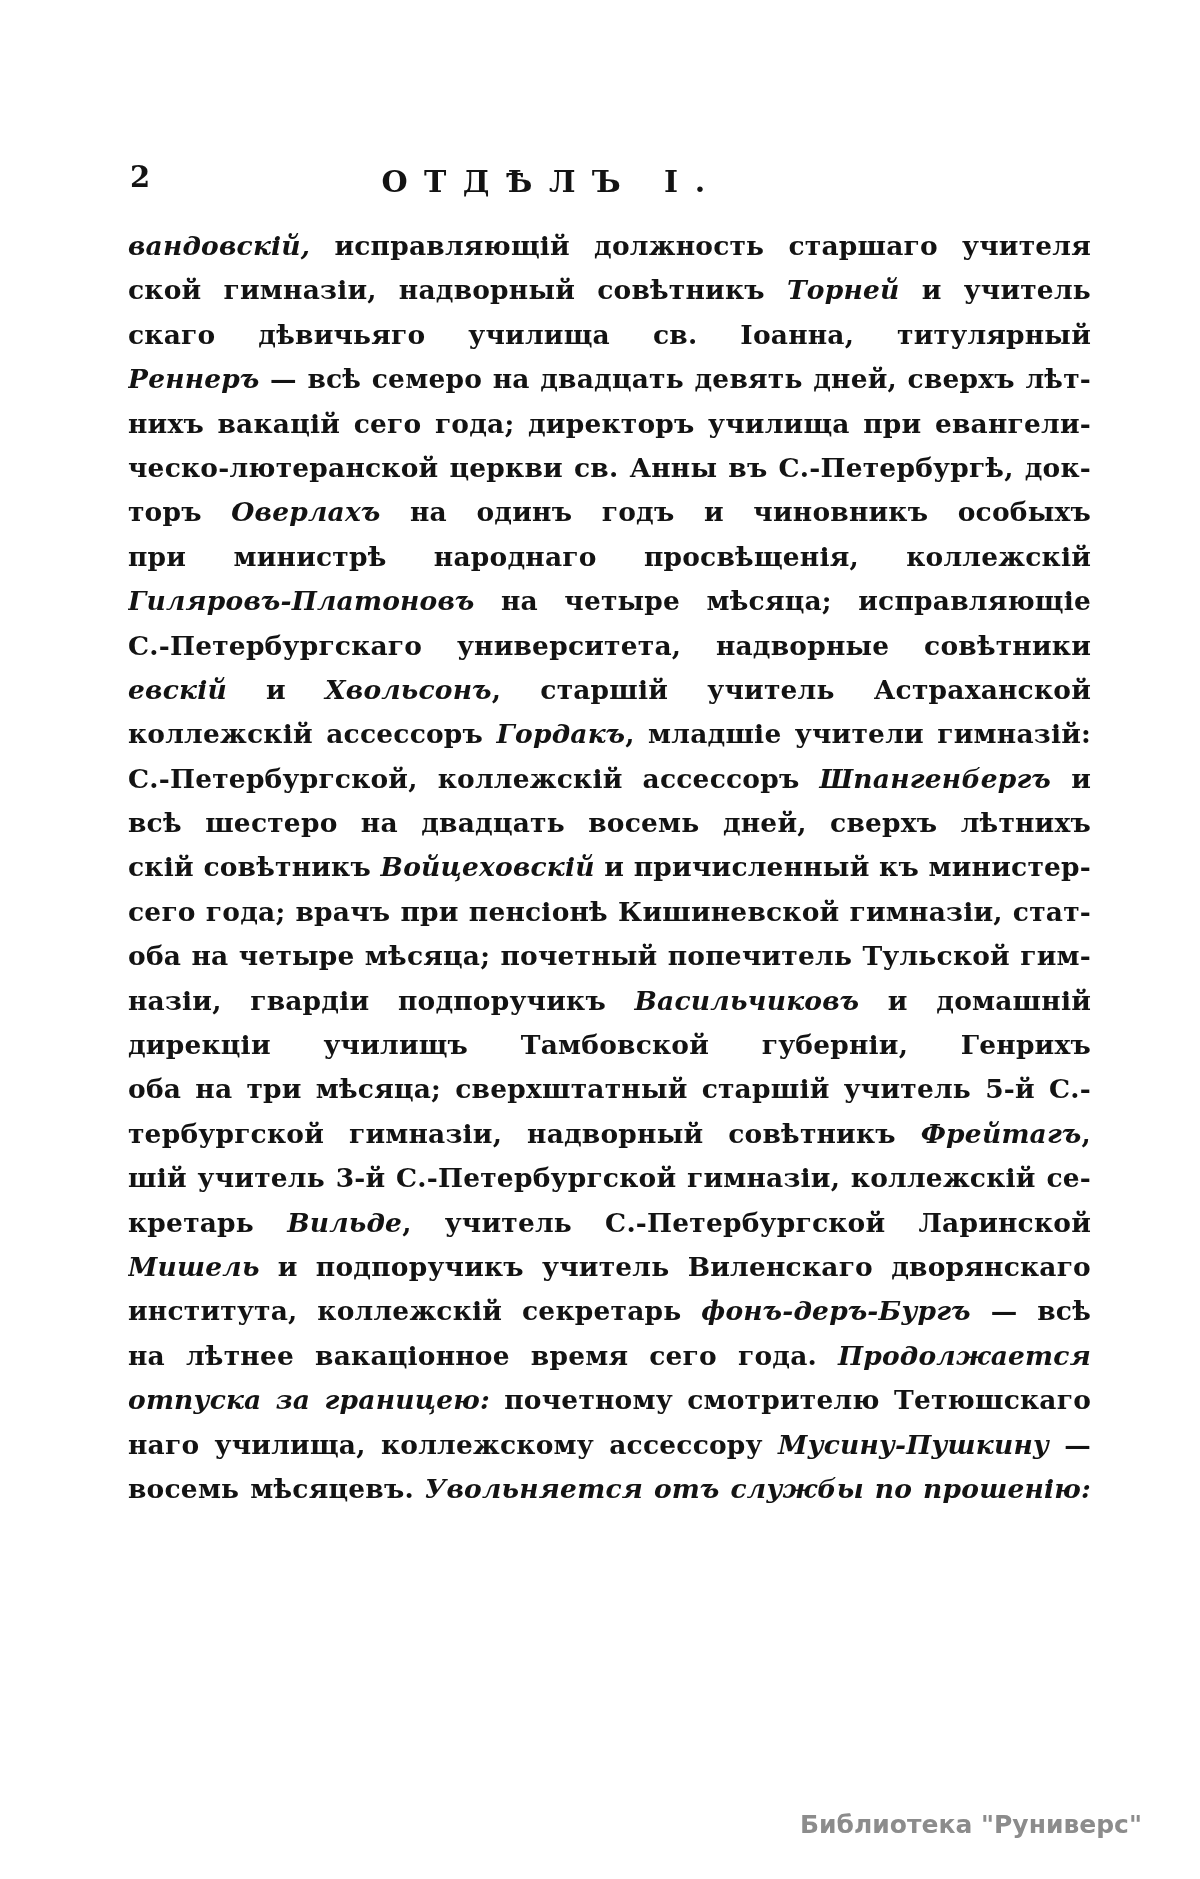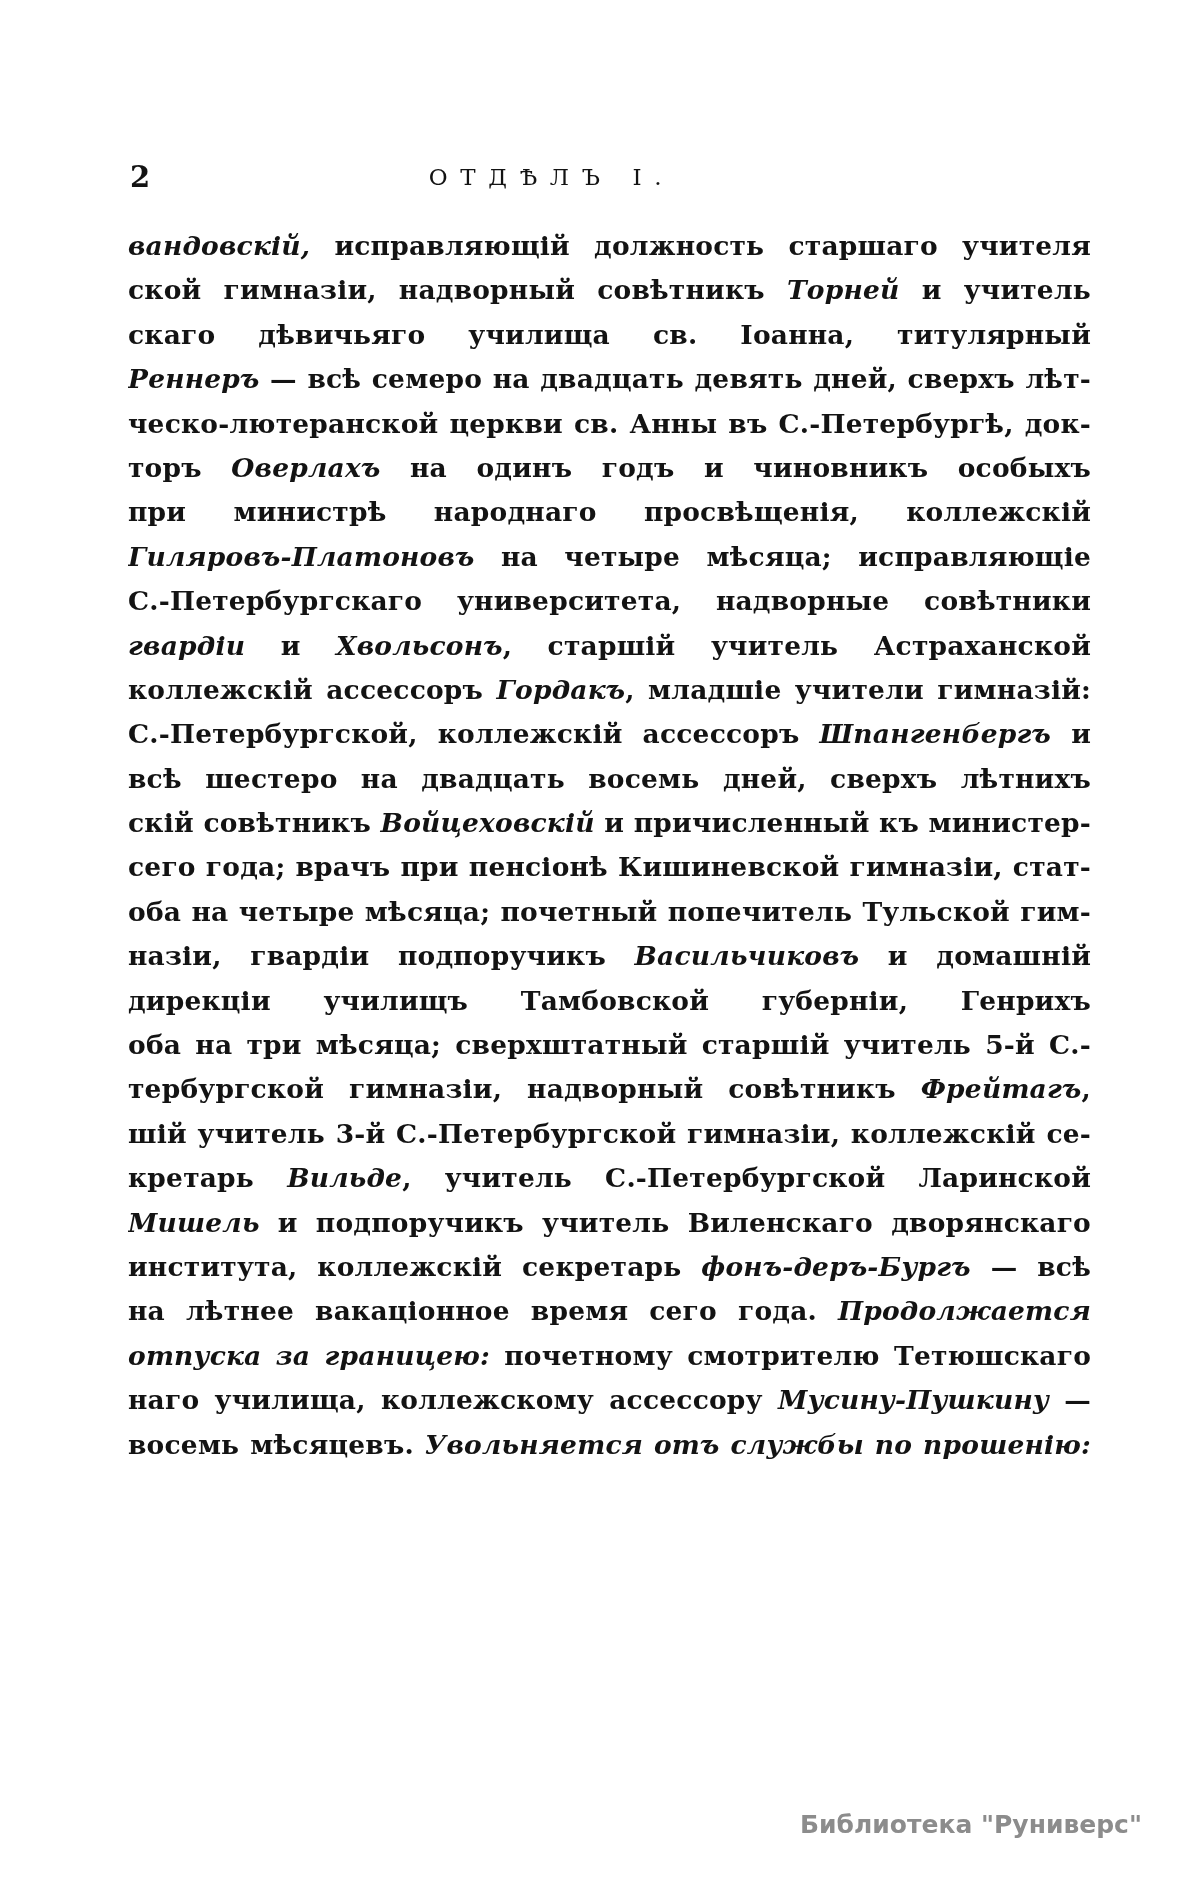--- a/index.html
+++ b/index.html
@@ -25,22 +25,22 @@
     top: 0;
     font-size: 29px;
     font-weight: bold;
   }
   .header-title {
     position: absolute;
     left: -58px;
     top: 4px;
     width: 100%;
     text-align: center;
-    font-size: 23px;
-    font-weight: normal;
+    font-size: 30px;
+    font-weight: bold;
     letter-spacing: 0.55em;
   }
   .text-block {
     position: absolute;
     top: 224px;
     left: 128px;
     width: 963px;
     font-size: 26.5px;
     font-weight: bold;
     letter-spacing: 0.2px;
@@ -73,26 +73,27 @@
   <div class="header-row">
     <div class="page-number">2</div>
     <div class="header-title">ОТДѢЛЪ I.</div>
   </div>
 
   <div class="text-block">
       <div class="line"><span class="seg-italic">вандовскій,</span><span> исправляющій должность старшаго учителя Митав-</span></div>
       <div class="line"><span>ской гимназіи, надворный совѣтникъ </span><span class="seg-italic">Торней</span><span> и учитель Риж-</span></div>
       <div class="line"><span>скаго дѣвичьяго училища св. Іоанна, титулярный совѣтникъ</span></div>
       <div class="line"><span class="seg-italic">Реннеръ</span><span> — всѣ семеро на двадцать девять дней, сверхъ лѣт-</span></div>
+      <div class="line"><span>нихъ вакацій сего года; директоръ училища при евангели-</span></div>
       <div class="line"><span>ческо-лютеранской церкви св. Анны въ С.-Петербургѣ, док-</span></div>
       <div class="line"><span>торъ </span><span class="seg-italic">Оверлахъ</span><span> на одинъ годъ и чиновникъ особыхъ порученій</span></div>
       <div class="line"><span>при министрѣ народнаго просвѣщенія, коллежскій совѣтникъ</span></div>
       <div class="line"><span class="seg-italic">Гиляровъ-Платоновъ</span><span> на четыре мѣсяца; исправляющіе долж-</span></div>
       <div class="line"><span>С.-Петербургскаго университета, надворные совѣтники </span></div>
-      <div class="line"><span class="seg-italic">гвардіи</span><span> и </span><span class="seg-italic">Хвольсонъ</span><span>, старшій учитель Астраханской гимназіи,</span></div>
+      <div class="line"><span class="seg-italic">евскій</span><span> и </span><span class="seg-italic">Хвольсонъ</span><span>, старшій учитель Астраханской гимназіи,</span></div>
       <div class="line"><span>коллежскій ассессоръ </span><span class="seg-italic">Гордакъ</span><span>, младшіе учители гимназій: 6-й</span></div>
       <div class="line"><span>С.-Петербургской, коллежскій ассессоръ </span><span class="seg-italic">Шпангенбергъ</span><span> и со-</span></div>
       <div class="line"><span>всѣ шестеро на двадцать восемь дней, сверхъ лѣтнихъ вакацій</span></div>
       <div class="line"><span>скій совѣтникъ </span><span class="seg-italic">Войцеховскій</span><span> и причисленный къ министер-</span></div>
       <div class="line"><span>сего года; врачъ при пенсіонѣ Кишиневской гимназіи, стат-</span></div>
       <div class="line"><span>оба на четыре мѣсяца; почетный попечитель Тульской гим-</span></div>
       <div class="line"><span>назіи, гвардіи подпоручикъ </span><span class="seg-italic">Васильчиковъ</span><span> и домашній учитель</span></div>
       <div class="line"><span>дирекціи училищъ Тамбовской губерніи, Генрихъ </span></div>
       <div class="line"><span>оба на три мѣсяца; сверхштатный старшій учитель 5-й С.-Пе-</span></div>
       <div class="line"><span>тербургской гимназіи, надворный совѣтникъ </span><span class="seg-italic">Фрейтагъ</span><span>, млад-</span></div>

